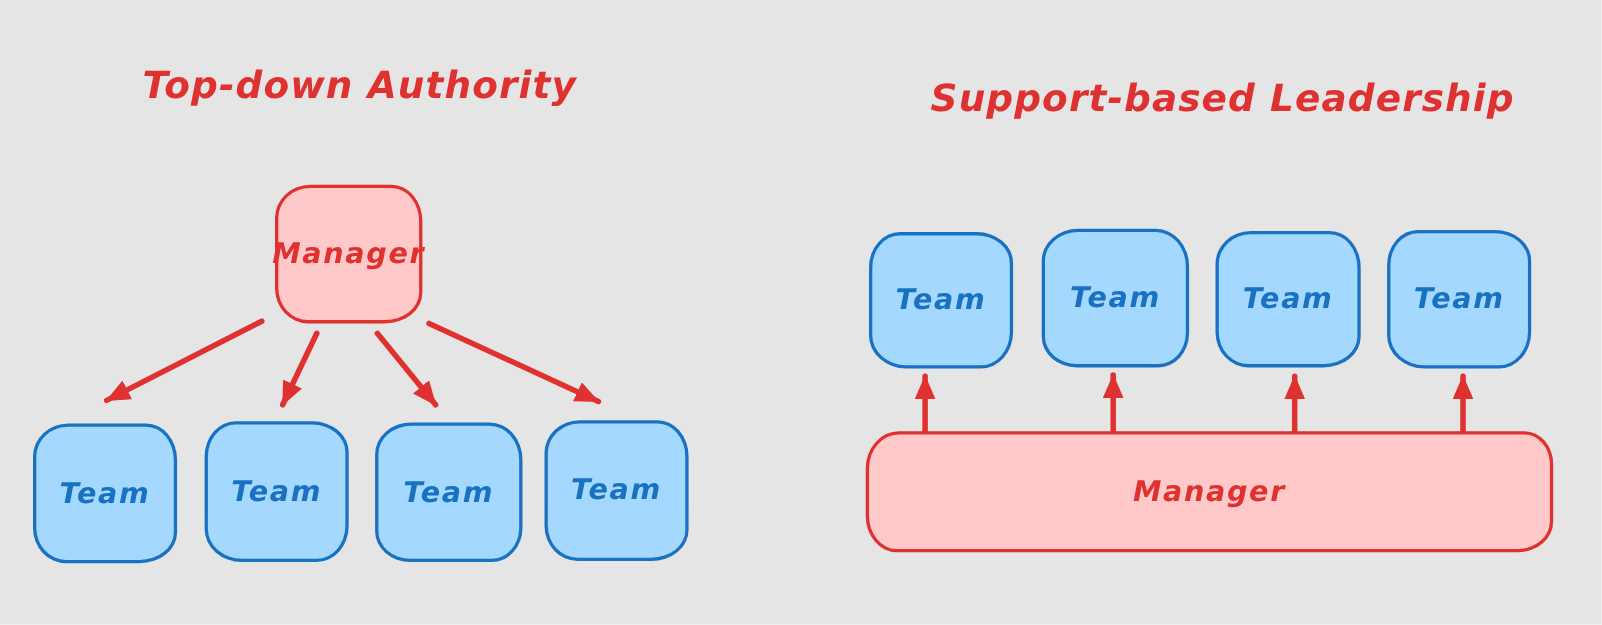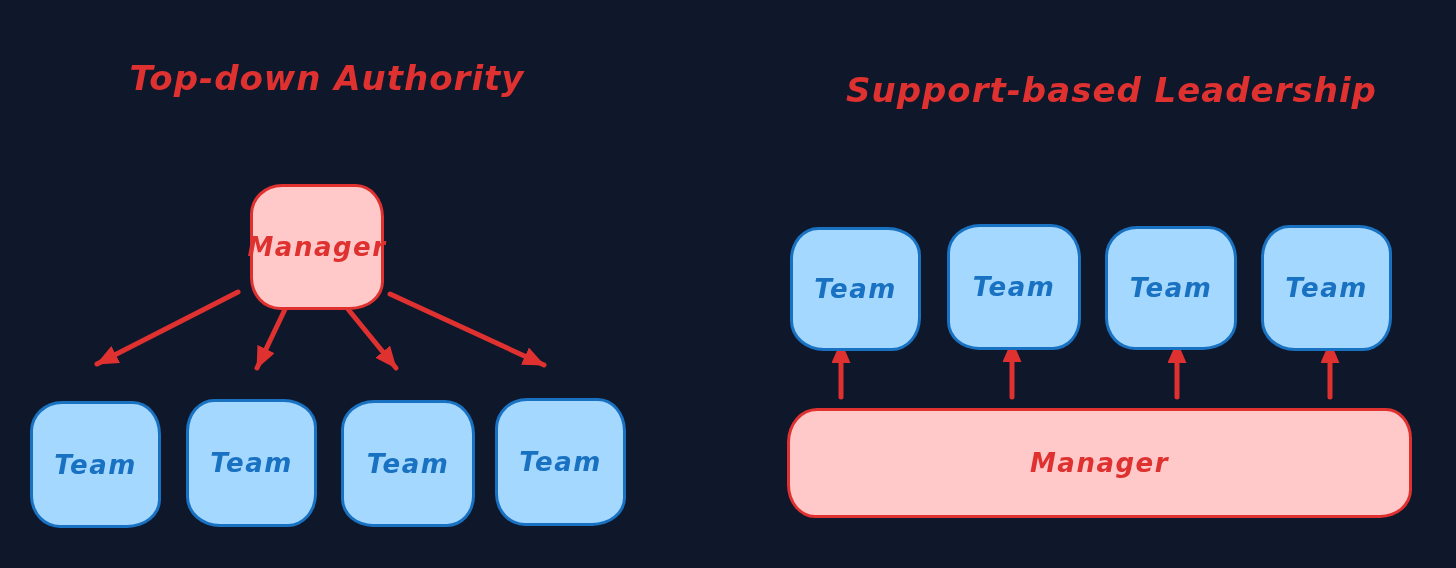--- a/index.html
+++ b/index.html
@@ -4,21 +4,21 @@
 <style>
   html, body {
     margin: 0;
     padding: 0;
     background: #ffffff;
   }
   .canvas {
     position: relative;
     width: 1456px;
     height: 568px;
-    background: #0f172a;
+    background: #e5e5e5;
     overflow: hidden;
     font-family: "DejaVu Sans", sans-serif;
   }
   .title {
     position: absolute;
     text-align: center;
     font-size: 34px;
     font-weight: bold;
     font-style: italic;
     letter-spacing: 1px;
@@ -30,21 +30,20 @@
 
   .box {
     position: absolute;
     display: flex;
     align-items: center;
     justify-content: center;
     box-sizing: border-box;
     font-style: italic;
     font-weight: 600;
     letter-spacing: 1.5px;
-    margin-top: 16px;
   }
   .box-red {
     background: #ffc9c9;
     border: 3px solid #e03131;
     color: #e03131;
   }
   .box-blue {
     background: #a5d8ff;
     border: 3px solid #1971c2;
     color: #1971c2;

